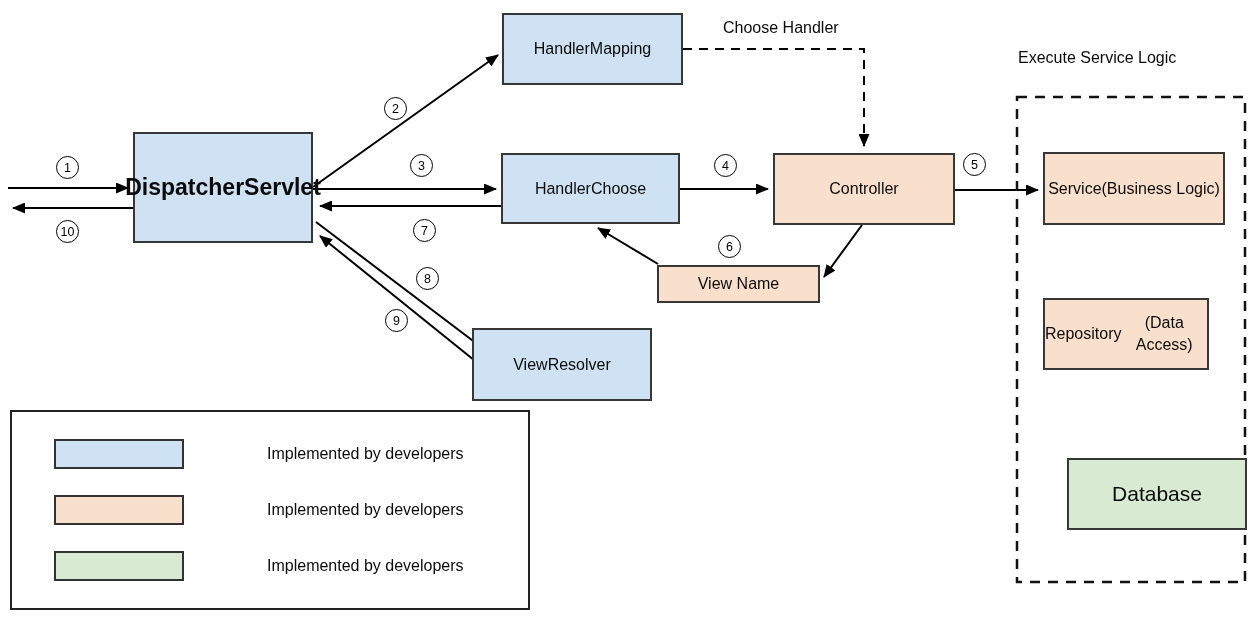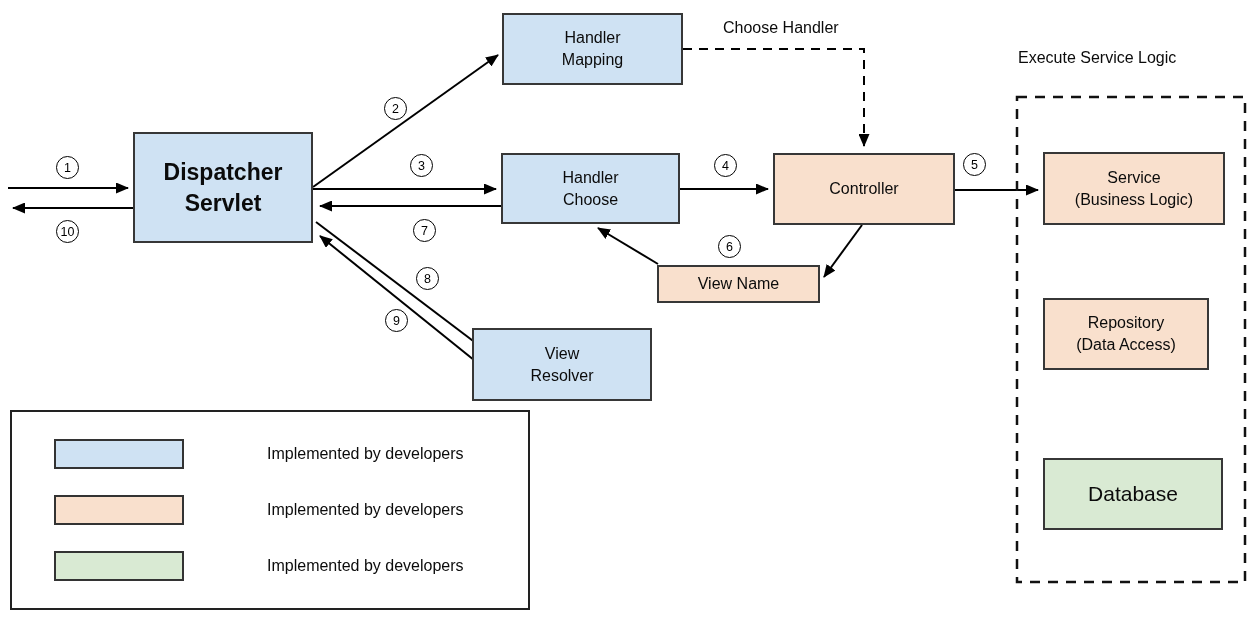--- a/index.html
+++ b/index.html
@@ -7,28 +7,28 @@
     --node-peach:#f9e0cd;
     --node-green:#d9ead3;
   }
   html,body{margin:0;padding:0;background:#fff;}
   body{font-family:"Liberation Sans", sans-serif;color:#111;}
   .stage{position:relative;width:1259px;height:618px;background:#fff;overflow:hidden;}
   .wires{position:absolute;left:0;top:0;width:1259px;height:618px;}
   .node{
     position:absolute;box-sizing:border-box;
     border:2px solid #373737;
-    display:flex;flex-direction:column;align-items:center;justify-content:center;
+    display:flex;flex-direction:row;align-items:center;justify-content:center;
     font-size:16px;line-height:22px;text-align:center;color:#0b0b0b;
   }
   .blue{background:var(--node-blue);}
   .peach{background:var(--node-peach);}
   .green{background:var(--node-green);}
   .node.big{font-size:23px;line-height:31px;font-weight:bold;text-align:right;}
-  .node.xl{font-size:21px;}
+  .node.xl{font-size:21px;margin-left:24px;}
   .step{
     position:absolute;box-sizing:border-box;width:23px;height:23px;
     border:1.6px solid #000;border-radius:50%;background:#fff;
     display:flex;align-items:center;justify-content:center;
     font-size:12.5px;color:#000;
   }
   .floatlabel{
     position:absolute;font-size:16px;color:#0b0b0b;white-space:nowrap;
   }
   .legend{

